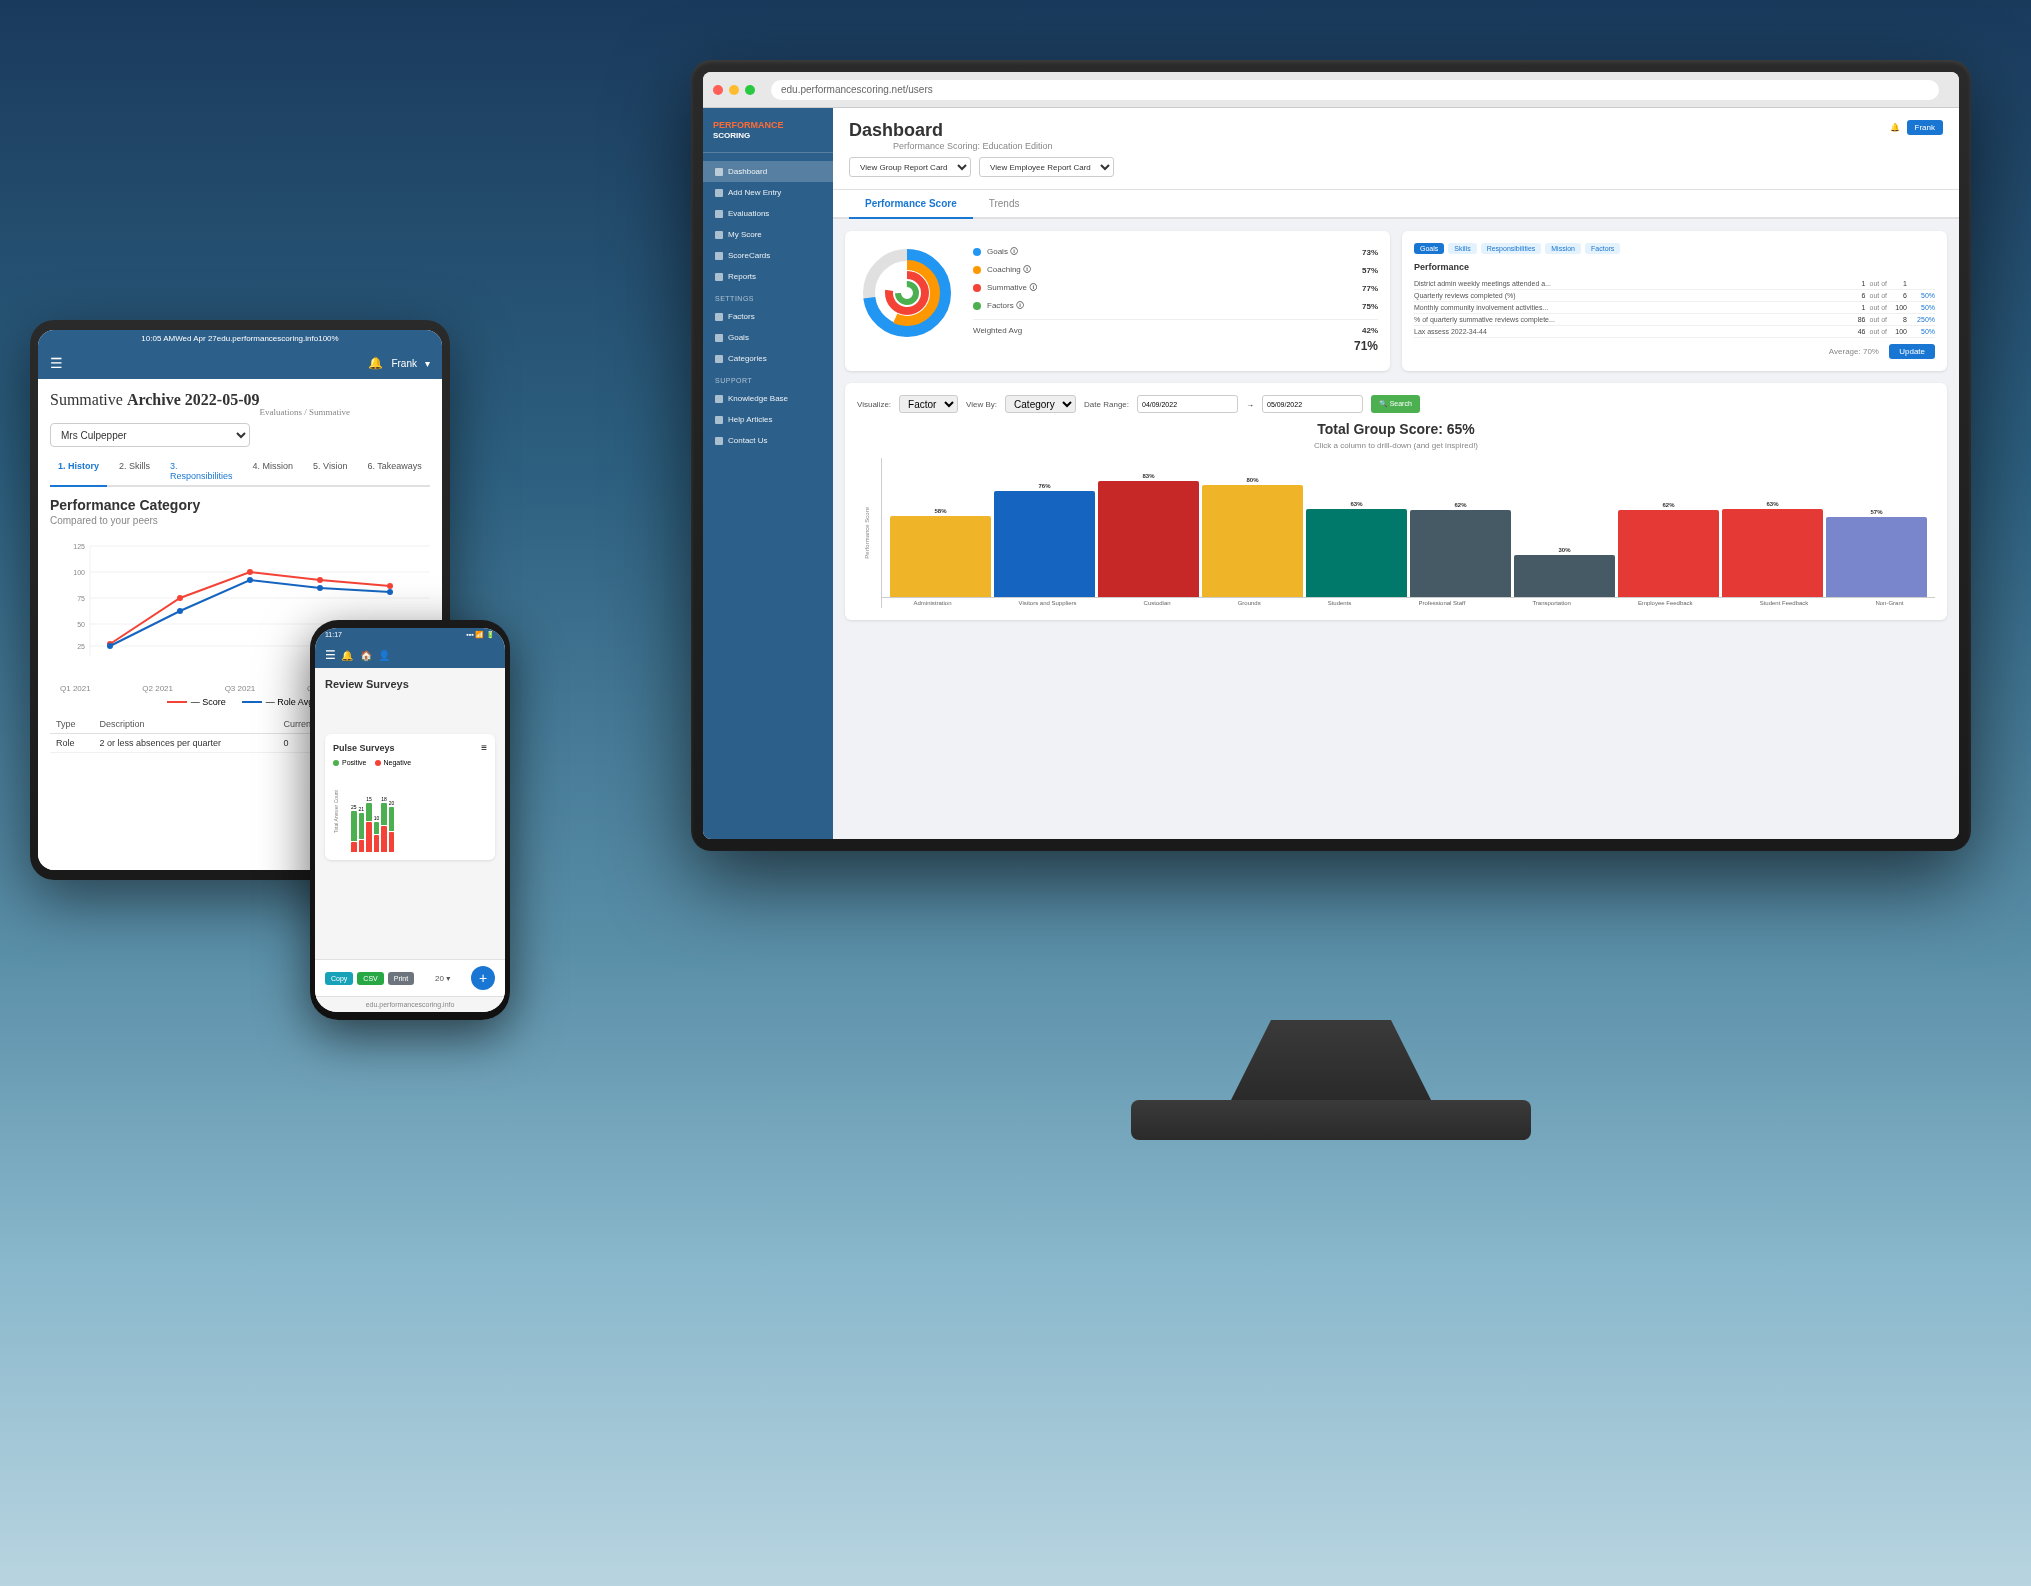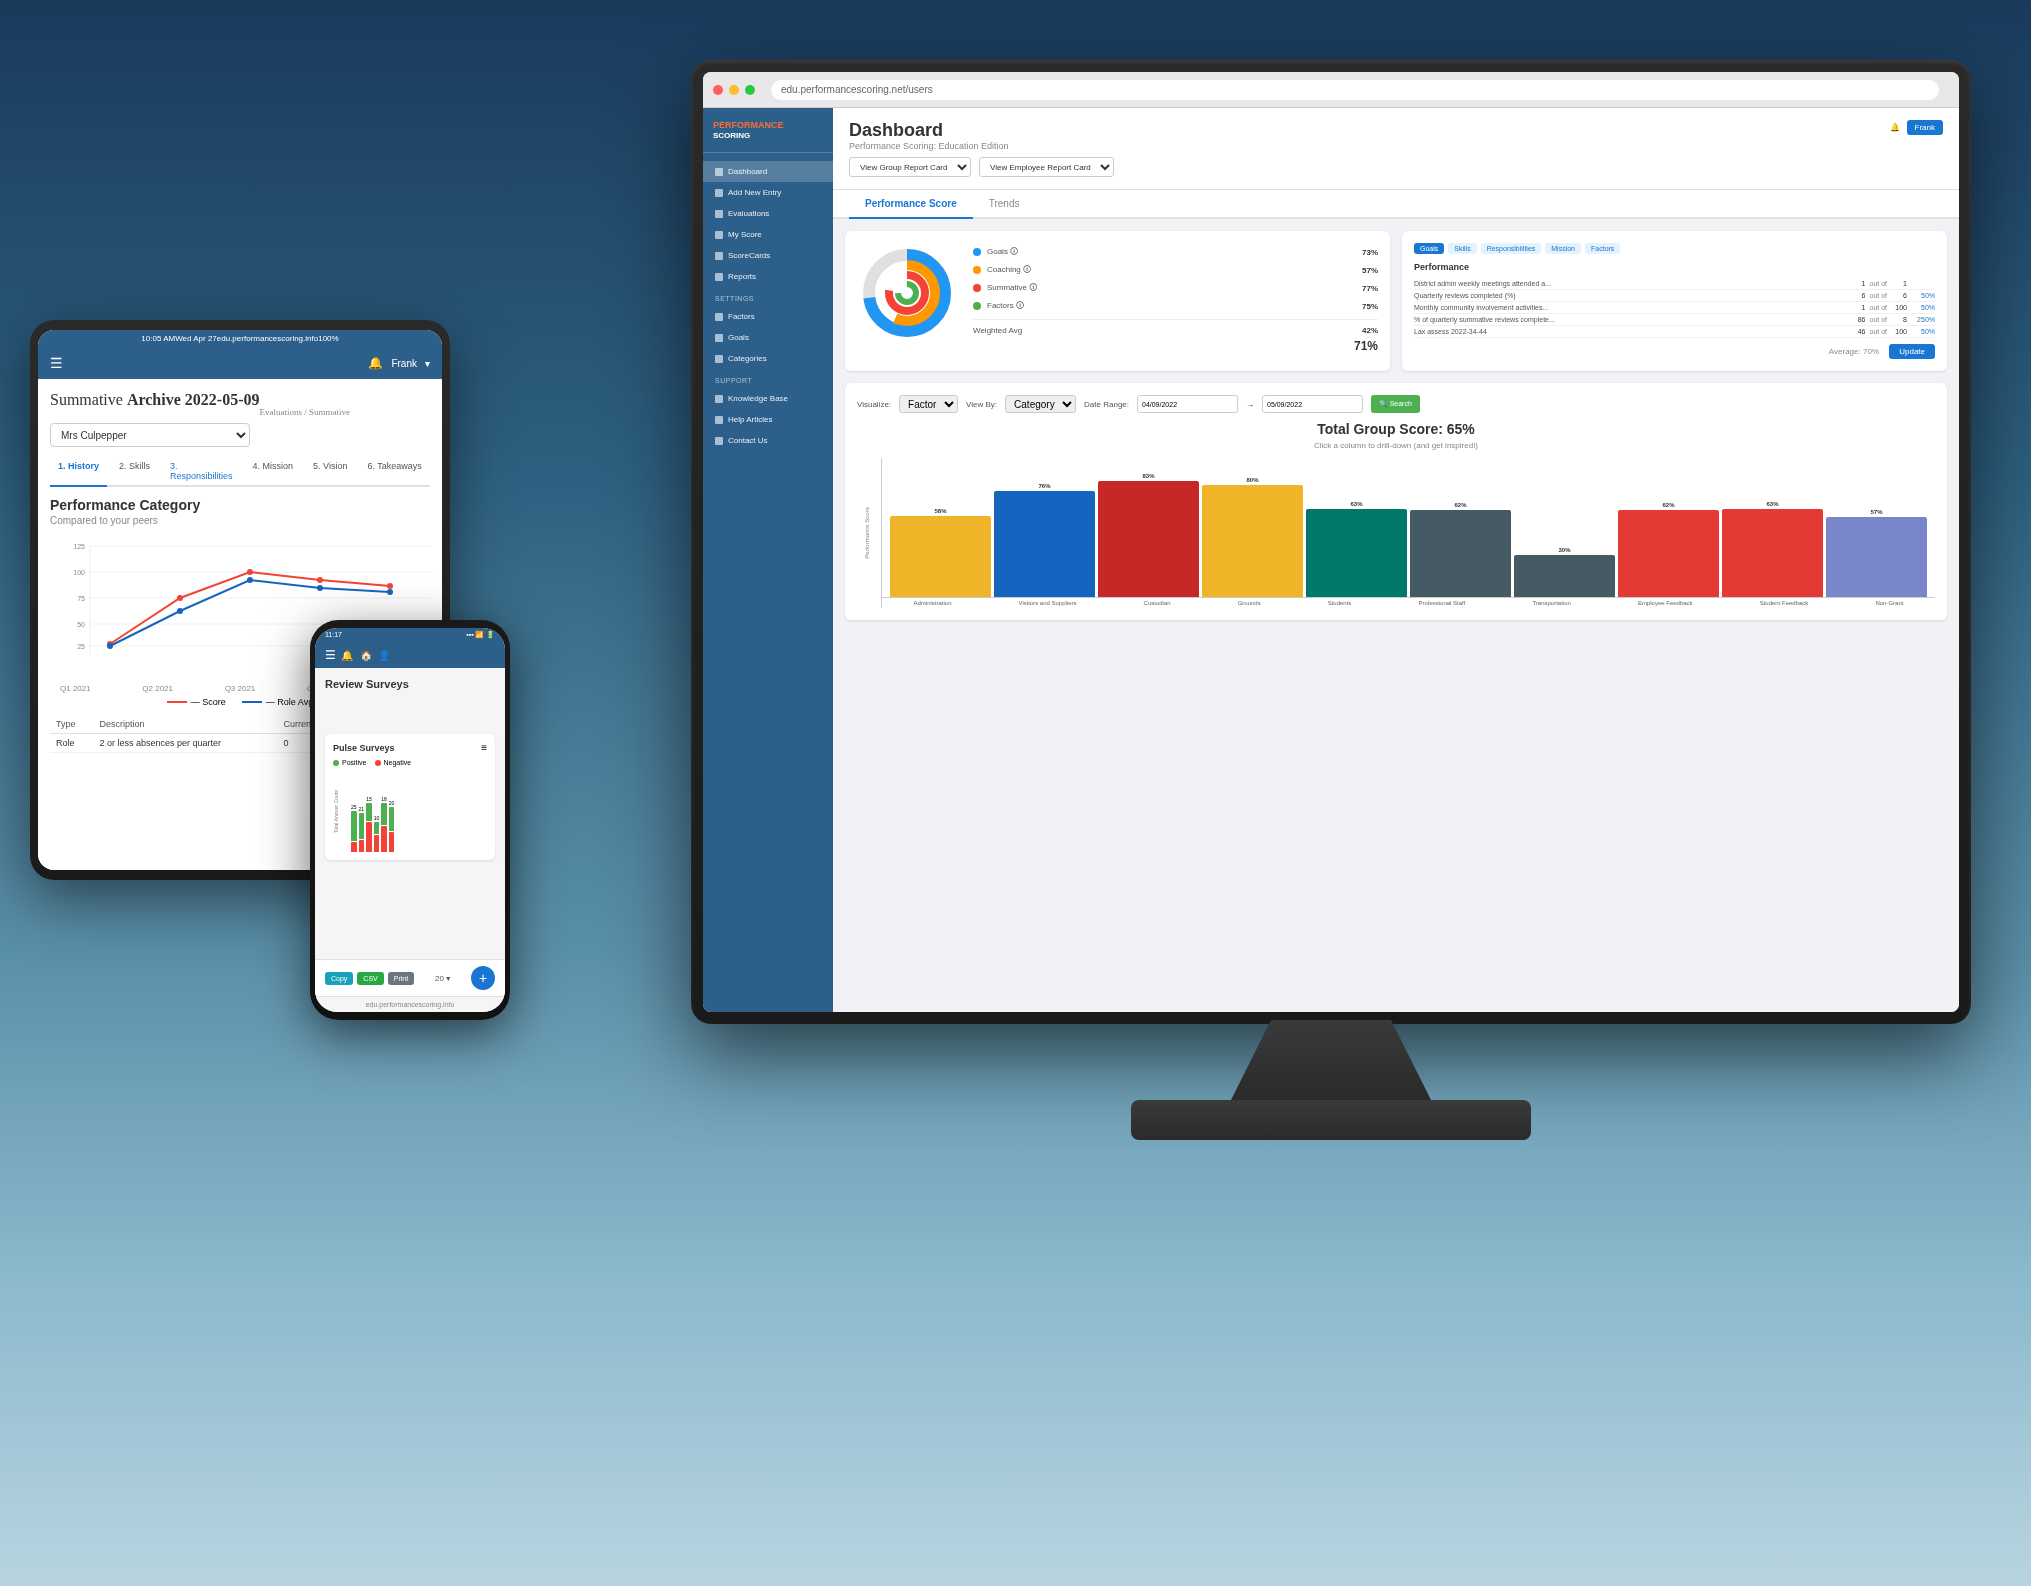--- a/index.html
+++ b/index.html
@@ -35,21 +35,21 @@
       top: 60px;
       right: 60px;
       width: 1280px;
       height: 1100px;
     }
 
     .monitor-frame {
       position: absolute;
       top: 0; left: 0;
       width: 1280px;
-      height: 964px;
+      height: 791px;
       background: linear-gradient(180deg, #2a2a2a 0%, #1a1a1a 100%);
       border-radius: 20px;
       box-shadow: 0 30px 80px rgba(0,0,0,0.6), inset 0 2px 4px rgba(255,255,255,0.1);
       padding: 12px;
     }
 
     .monitor-screen {
       width: 100%;
       height: 100%;
       background: #f0f2f5;
@@ -197,20 +197,21 @@
 
     .main-title {
       font-size: 18px;
       font-weight: bold;
       color: #333;
     }
 
     .main-subtitle {
       font-size: 9px;
       color: #888;
+      margin-left: 44px;
     }
 
     .toolbar {
       display: flex;
       align-items: center;
       gap: 8px;
       padding: 6px 0;
     }
 
     .toolbar-select {

